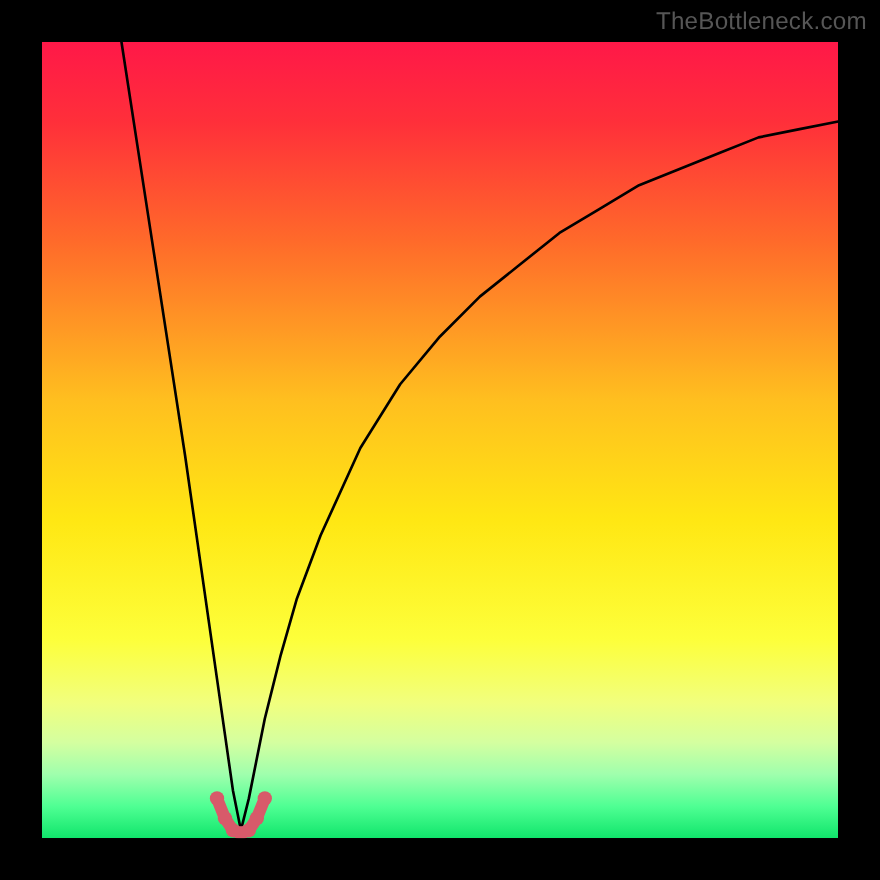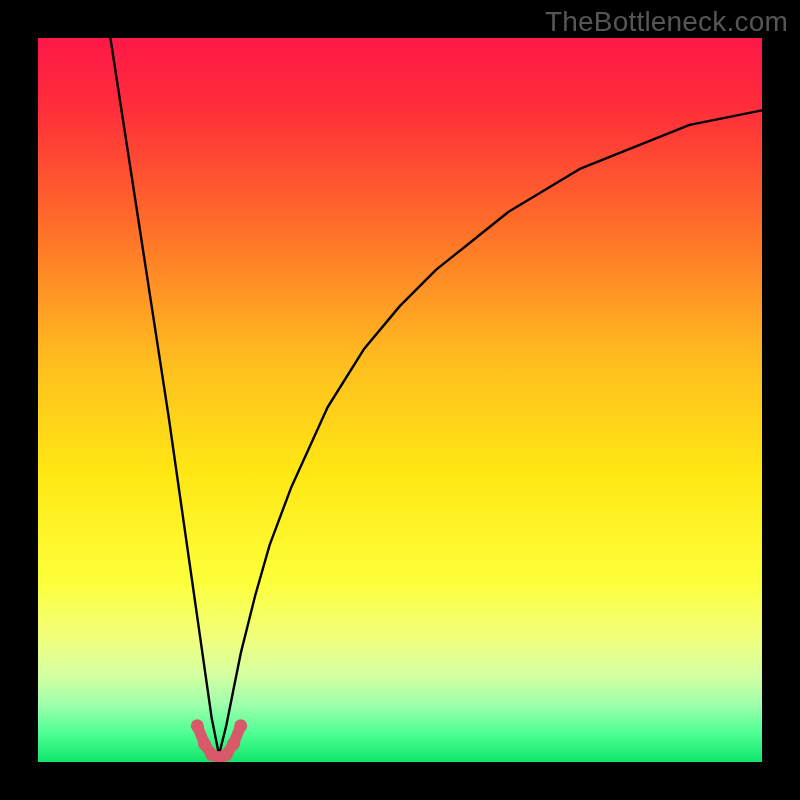--- a/index.html
+++ b/index.html
@@ -23,21 +23,21 @@
     top: 38px;
     width: 724px;
     height: 724px;
     overflow: hidden;
   }
   .watermark {
     position: absolute;
     top: 6px;
     right: 12px;
     color: #565656;
-    font-size: 28px;
+    font-size: 22px;
     font-weight: 400;
     letter-spacing: 0.2px;
     z-index: 50;
   }
 </style>
 </head>
 <body>
 
 <div class="outer">
   <div class="watermark">TheBottleneck.com</div>

